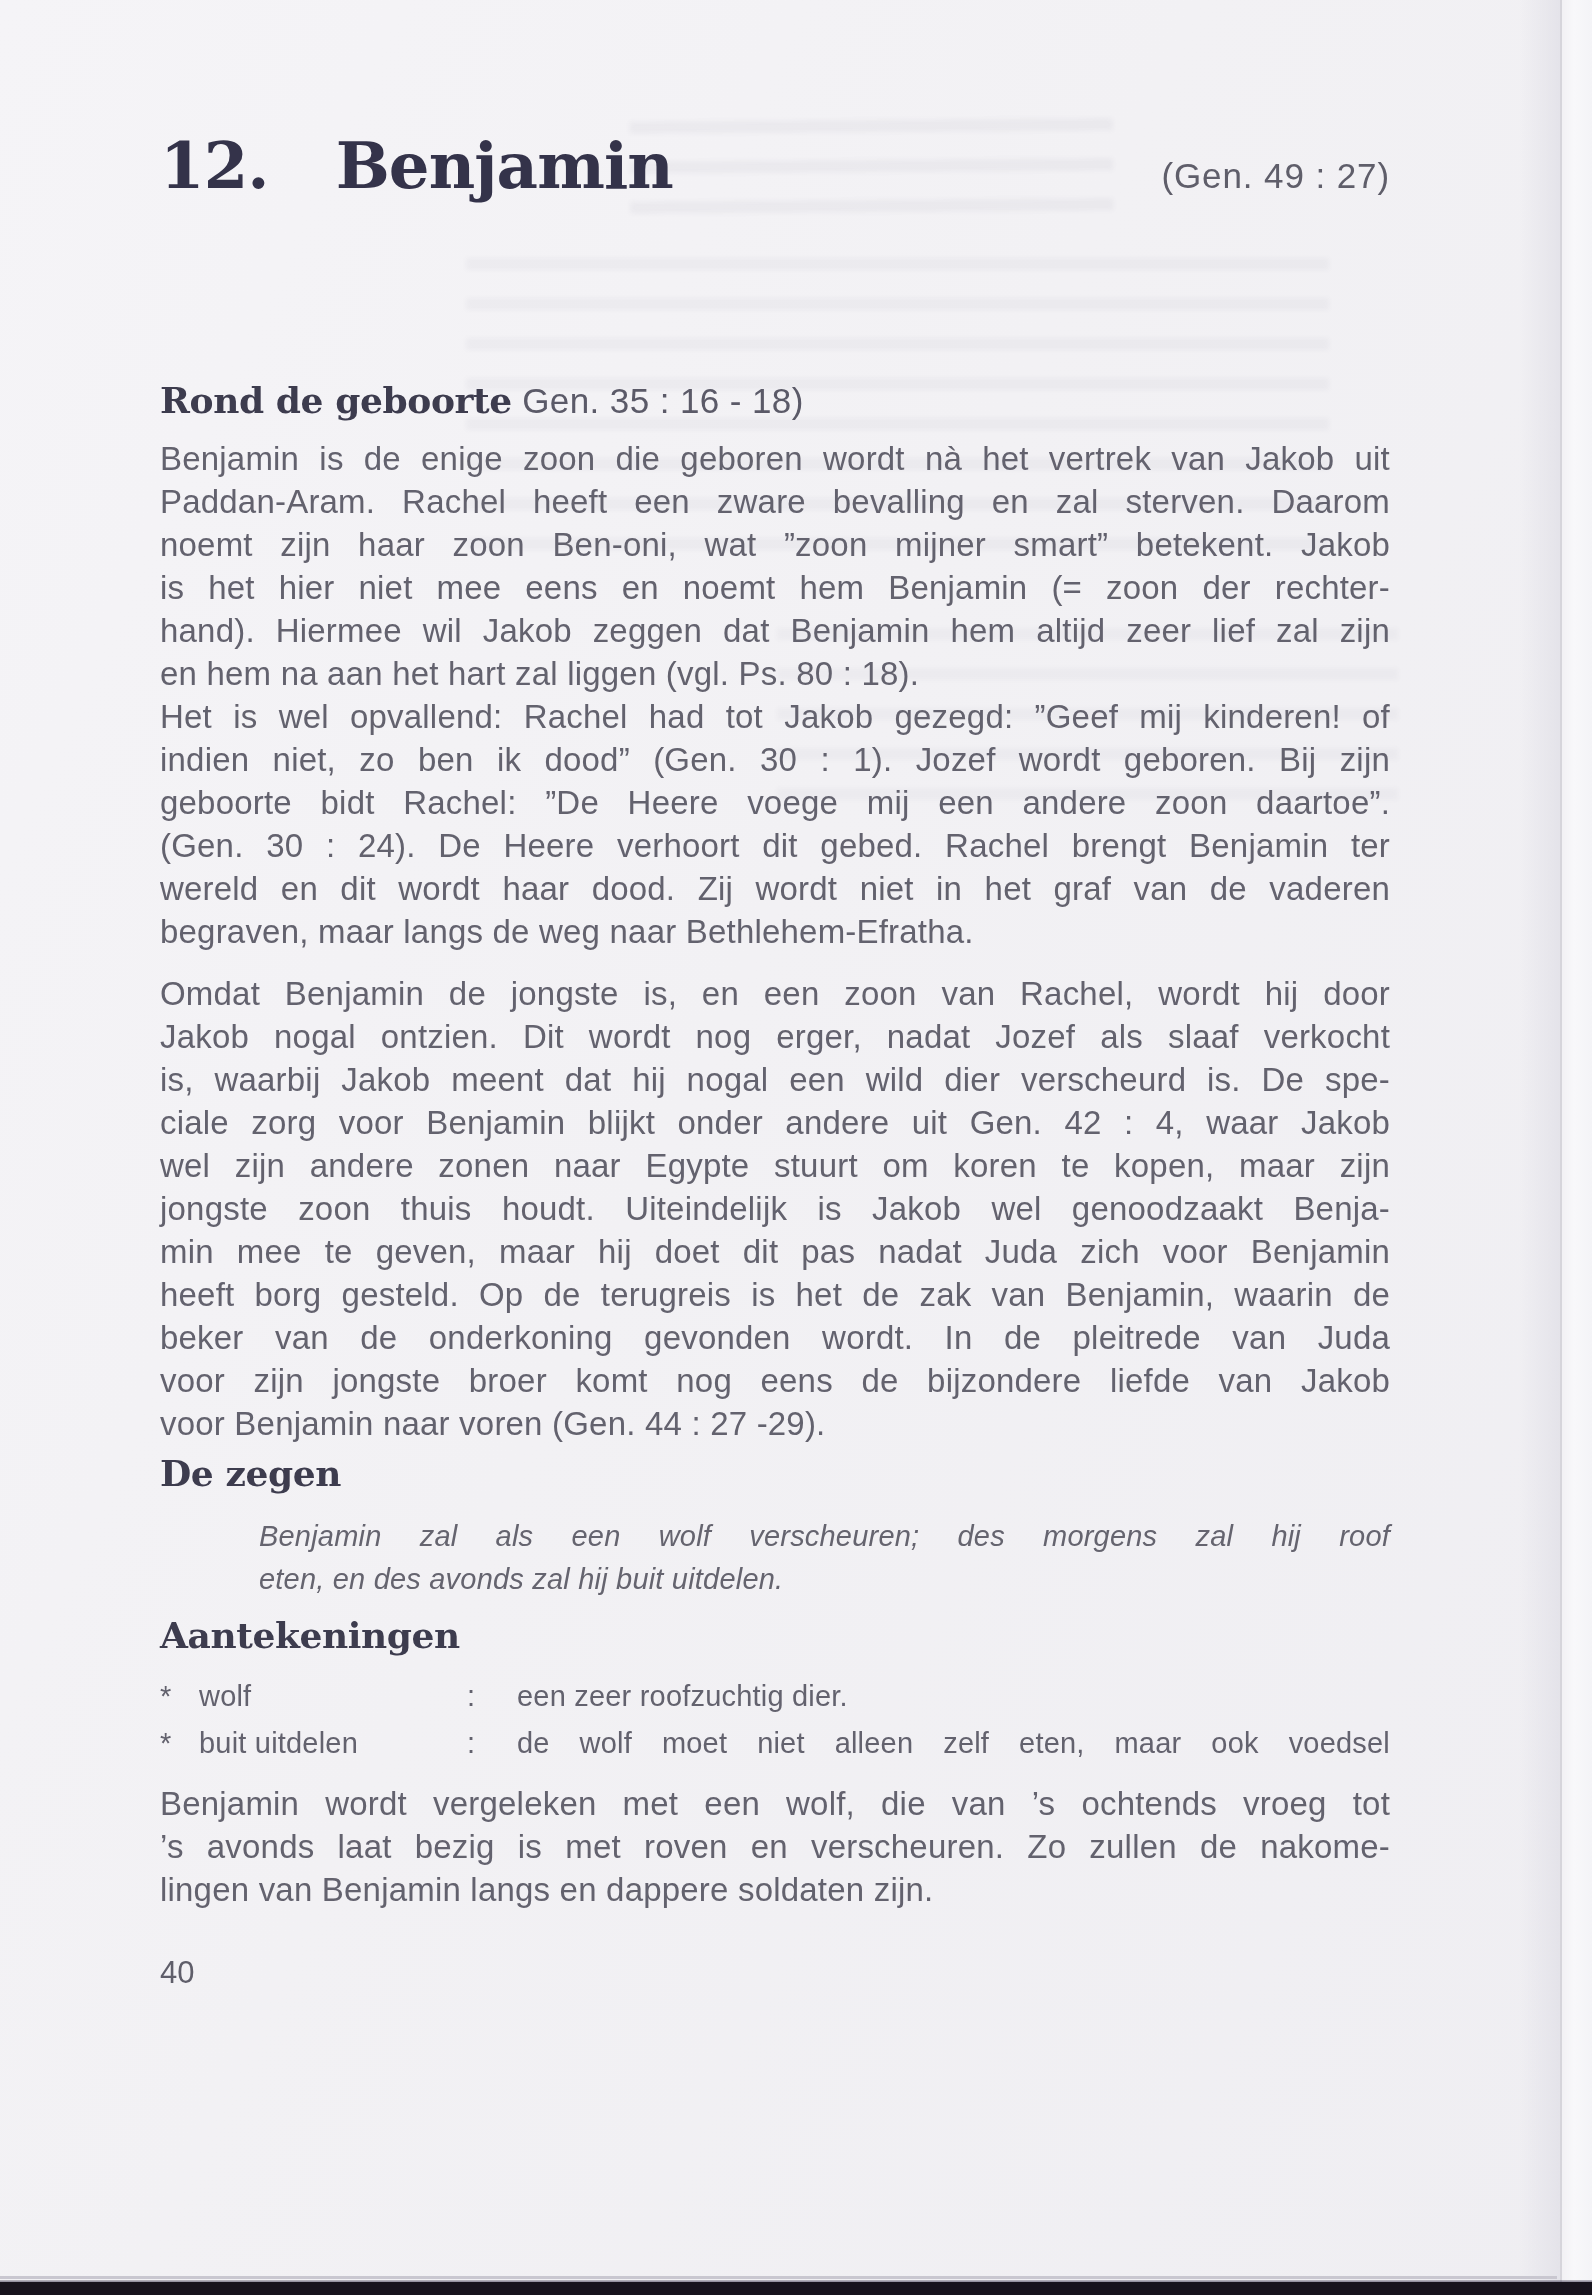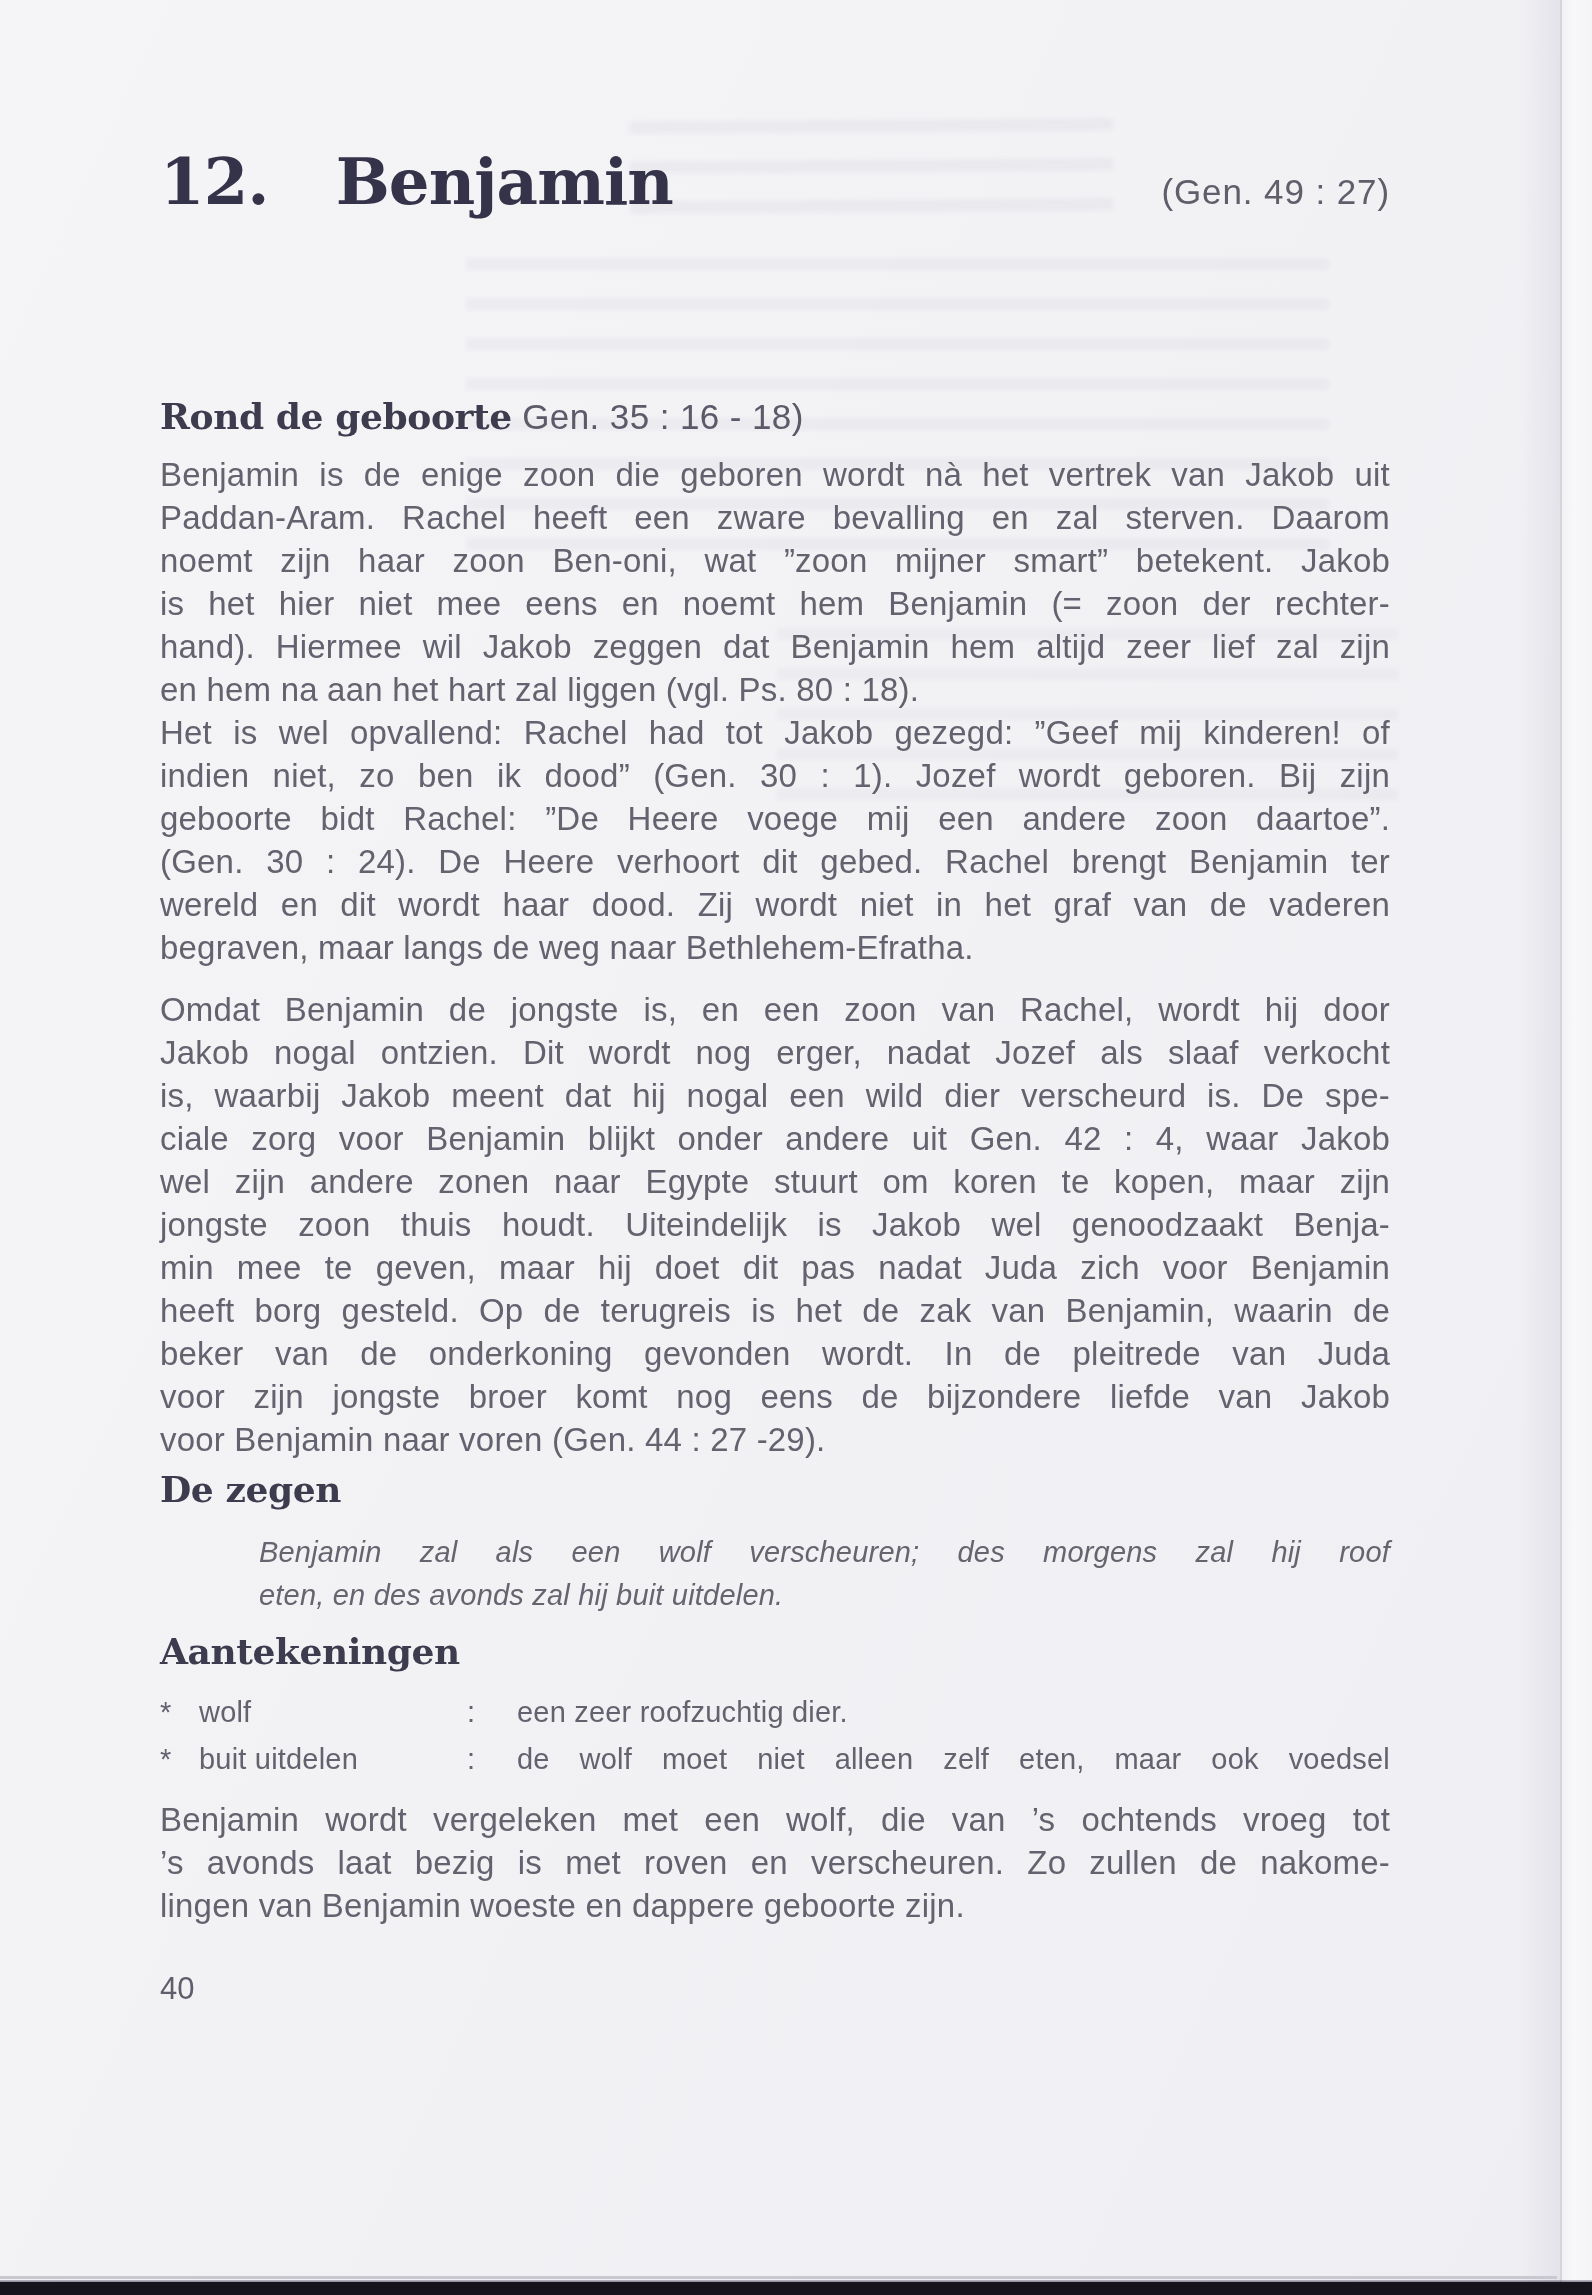--- a/index.html
+++ b/index.html
@@ -21,21 +21,21 @@
     filter: blur(2.6px);
     background: repeating-linear-gradient(0deg, transparent 0 28px, #55536f 28px 40px);
     pointer-events: none;
   }
   .ghost.g1 { left: 630px; top: 102px; width: 483px; height: 138px; transform: rotate(-0.4deg); }
   .ghost.g2 { left: 466px; top: 250px; width: 863px; height: 328px; opacity: 0.045; }
   .ghost.g3 { left: 777px; top: 604px; width: 621px; height: 224px; opacity: 0.035; }
 
   .content {
     position: absolute;
-    left: 160px; top: 16px;
+    left: 160px; top: 0;
     width: 1230px;
   }
 
   .title-row {
     display: flex;
     align-items: baseline;
     margin-top: 128px;
     height: 76px;
     font-family: "DejaVu Serif", serif;
     font-weight: 700;
@@ -226,21 +226,21 @@
         <span class="n-colon">:</span>
         <span class="n-def">
             <div class="jl">de wolf moet niet alleen zelf eten, maar ook voedsel</div>
           </span>
       </div>
     </div>
 
     <div class="para p-closing">
         <div class="jl">Benjamin wordt vergeleken met een wolf, die van ’s ochtends vroeg tot</div>
         <div class="jl">’s avonds laat bezig is met roven en verscheuren. Zo zullen de nakome-</div>
-        <div class="jl jl-last">lingen van Benjamin woeste en dappere geboorte zijn.</div>
+        <div class="jl jl-last">lingen van Benjamin langs en dappere soldaten zijn.</div>
       </div>
 
     <div class="page-num">40</div>
 
   </div>
 
   <div class="edge-shade"></div>
   <div class="edge-line"></div>
   <div class="right-strip"></div>
   <div class="bottom-line"></div>

